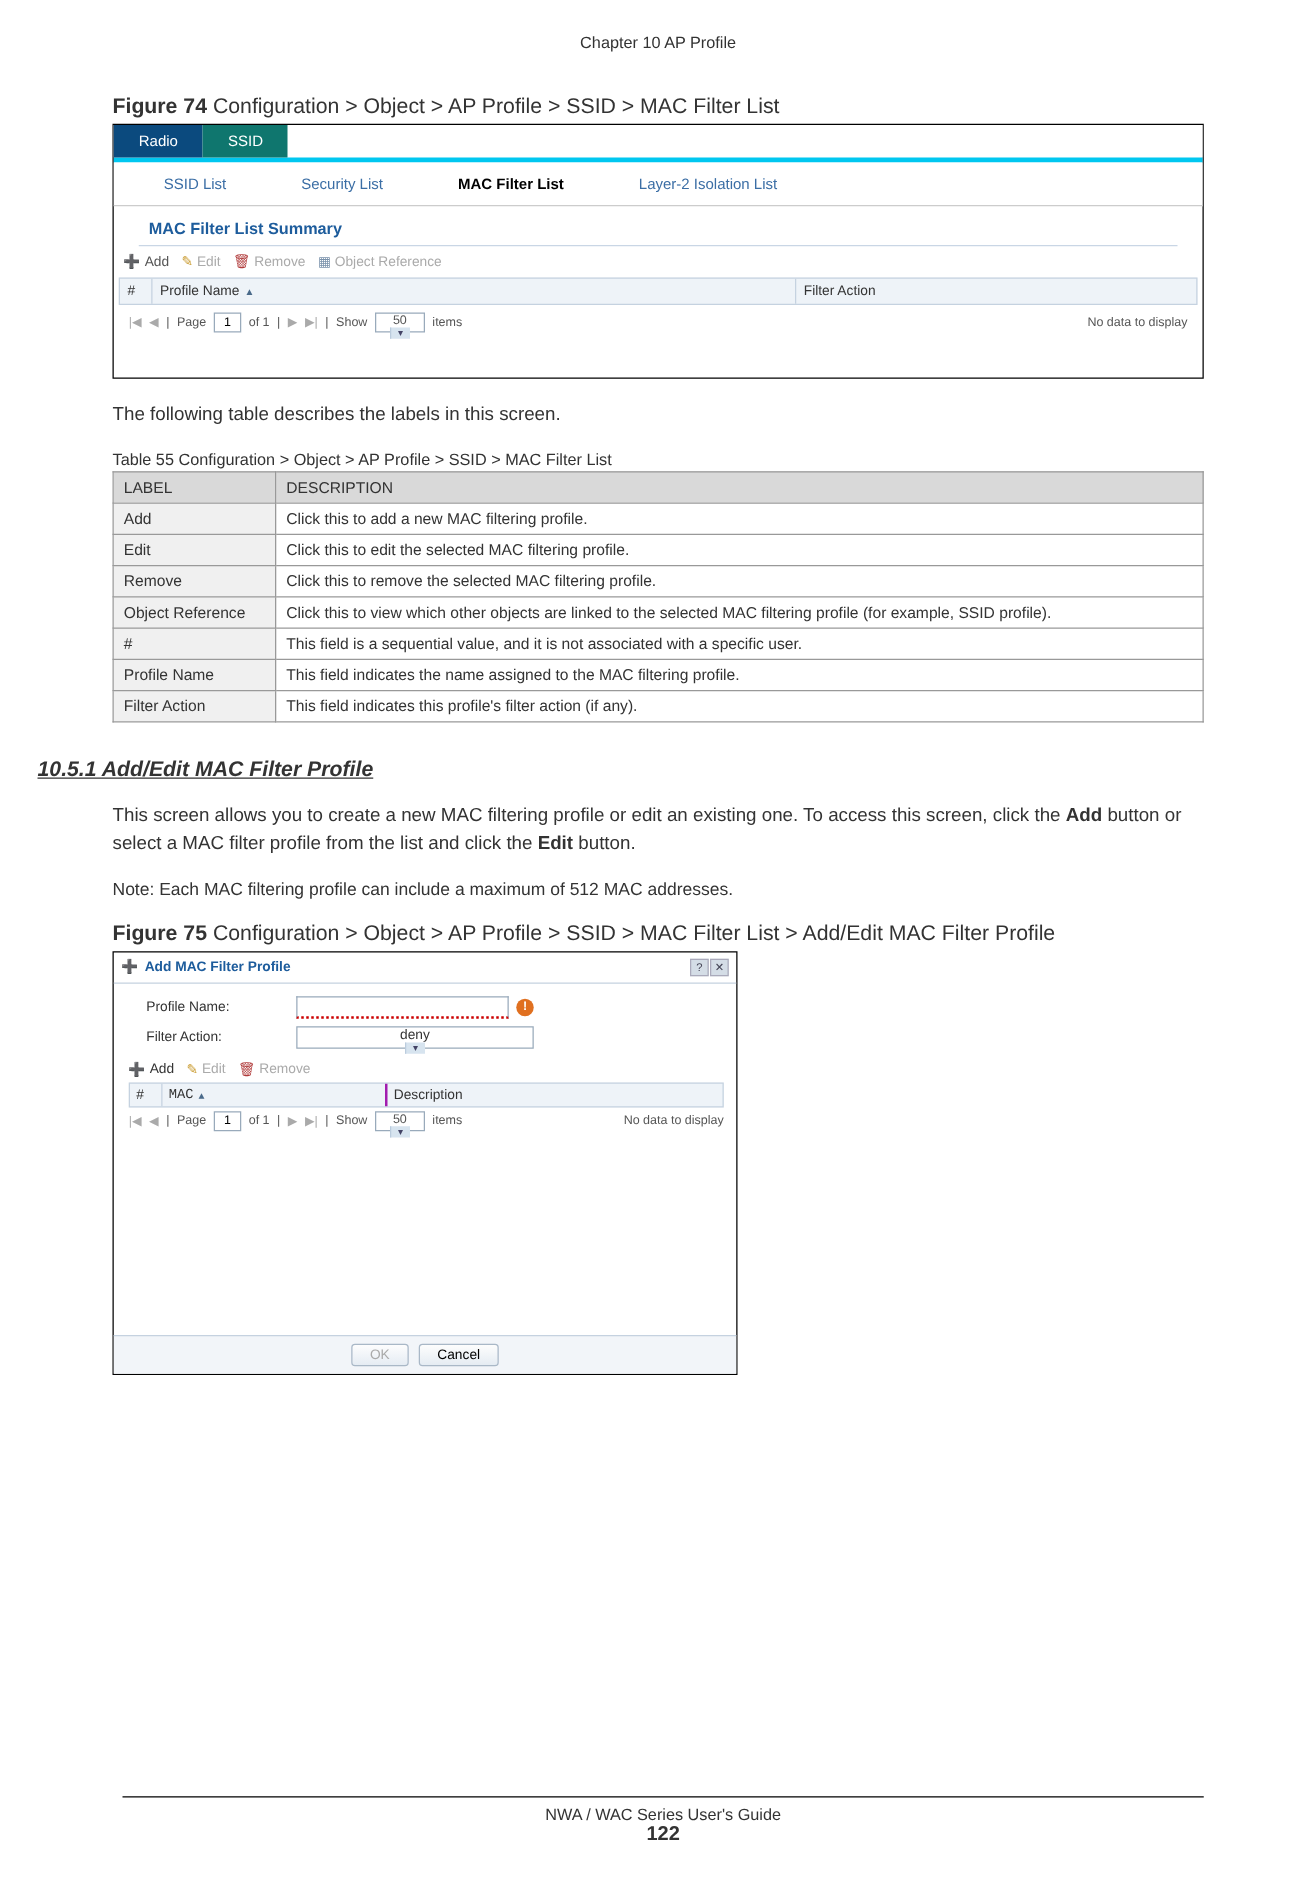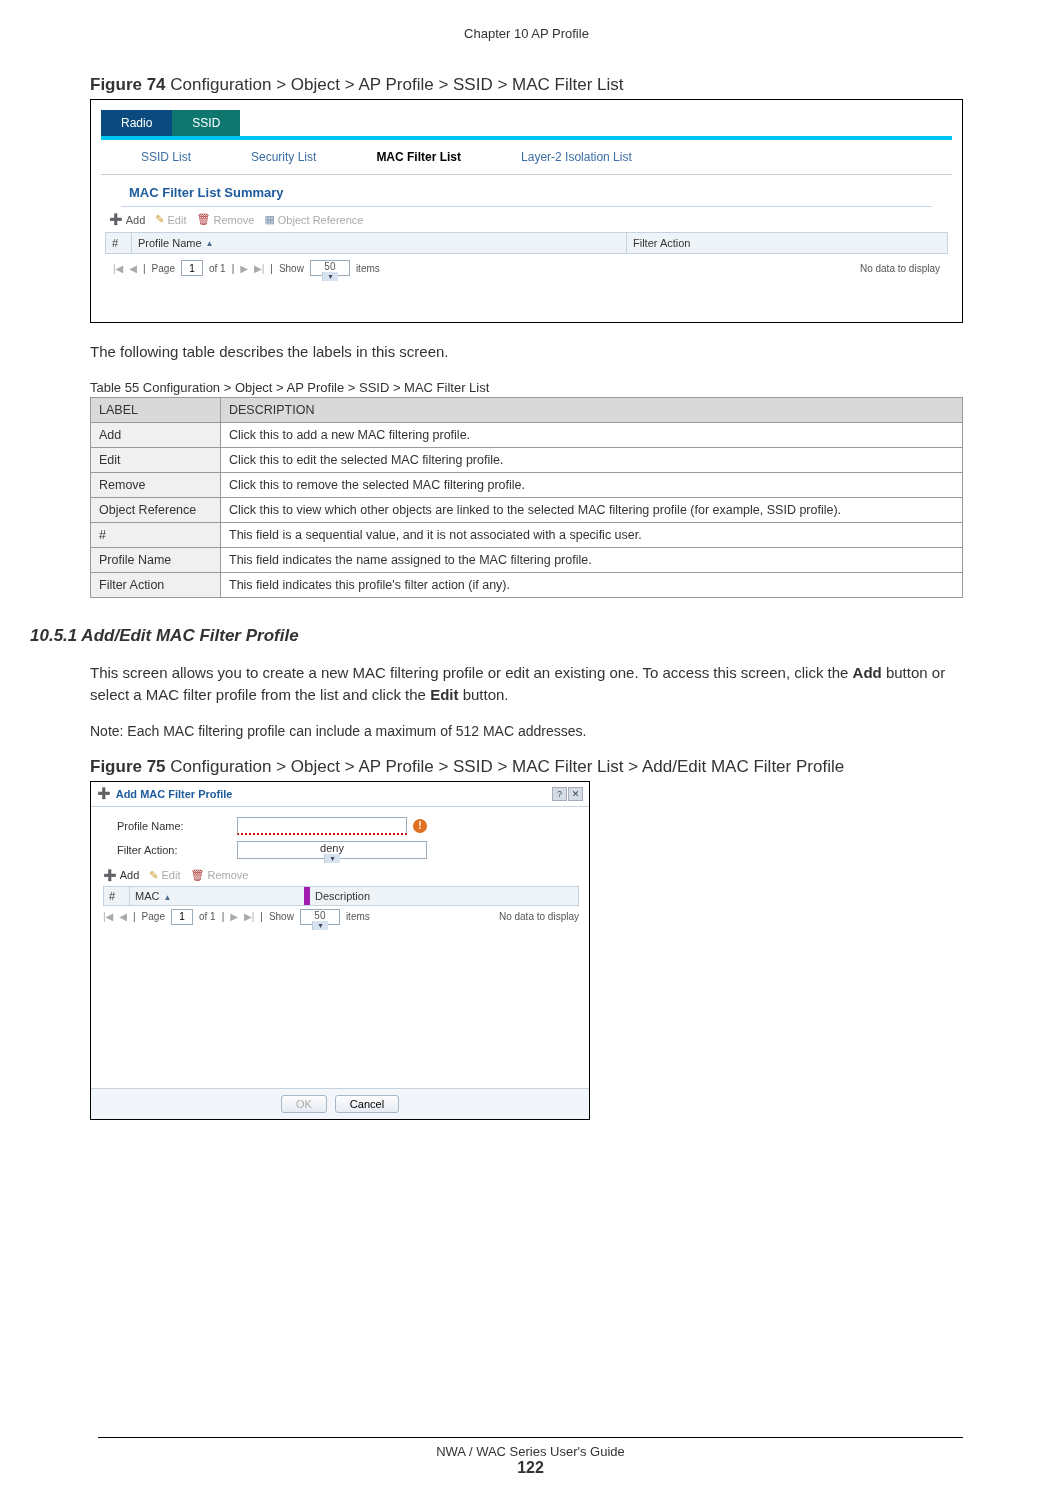--- a/index.html
+++ b/index.html
@@ -23,21 +23,21 @@
       font-size: 17px;
       margin-bottom: 4px;
     }
     .figure-caption b { font-weight: bold; }
     .fig-box {
       border: 1px solid #000;
       margin-bottom: 18px;
       background: #fff;
     }
     
-    .fig74 { padding: 10px; }
+    .fig74 { padding: 0; }
     .fig74-tabs {
       display: flex;
       background: #fff;
     }
     .fig74-tab {
       padding: 6px 20px;
       font-size: 12px;
       color: #fff;
     }
     .fig74-tab.radio { background:#0b4a7e; }
@@ -128,20 +128,21 @@
     }
     table.desc-table td.label-col { width:130px; background:#f0f0f0; }
     
     h3.section-heading {
       font-family: Verdana, Arial, sans-serif;
       font-weight:bold;
       font-size:17px;
       font-style:italic;
       margin-bottom:14px;
       margin-left:-60px;
+      text-decoration:underline;
     }
     .note-text {
       font-size:14px;
       margin:14px 0 18px 0;
     }
     
     
     .fig75 {
       width:500px;
       padding:0;
@@ -163,21 +164,21 @@
     .fig75-row { display:flex; align-items:center; margin-bottom:6px; }
     .fig75-lbl { width:120px; color:#333; }
     .fig75-inp { width:170px; height:18px; border:1px solid #9ab; }
     .fig75-inp.err { border-bottom:2px dotted #c00; }
     .fig75-err-ico { margin-left:6px; width:14px; height:14px; background:#e07020; border-radius:50%; color:#fff; display:flex; align-items:center; justify-content:center; font-size:10px; font-weight:bold; }
     .fig75-sel { width:190px; height:18px; border:1px solid #9ab; padding:0 4px; display:flex; justify-content:space-between; align-items:center; background:#fff;flex-direction:column; }
     .fig75-sel-arrow { background:#d7e4ef; width:16px; height:16px; display:flex; align-items:center; justify-content:center; font-size:8px; color:#446; border-left:1px solid #bcd; }
     .fig75-toolbar { display:flex; gap:10px; padding:4px 0; margin-left:-14px; }
     .fig75-gridhead { display:flex; background:#eef3f8; border:1px solid #c5d2e0; margin-left:-14px; }
     .fig75-gh-num { width:26px; padding:3px 5px; border-right:1px solid #c5d2e0; }
-    .fig75-gh-mac { width:180px; padding:3px 5px; border-right:6px solid #a21caf; display:flex; gap:4px; align-items:flex-end; }
+    .fig75-gh-mac { width:180px; padding:3px 5px; border-right:2px solid #a21caf; display:flex; gap:4px; align-items:flex-end;font-family:Liberation Mono, monospace; }
     .fig75-gh-desc { flex:1; padding:3px 5px; }
     .fig75-pager { display:flex; align-items:center; justify-content:space-between; padding:3px 0; font-size:10px; color:#555; margin-left:-14px; }
     .fig75-empty { height:160px; }
     .fig75-footer {
       border-top:1px solid #c5d2e0;
       background:#f2f5f9;
       padding:6px;
       display:flex;
       justify-content:center;
       gap:8px;

